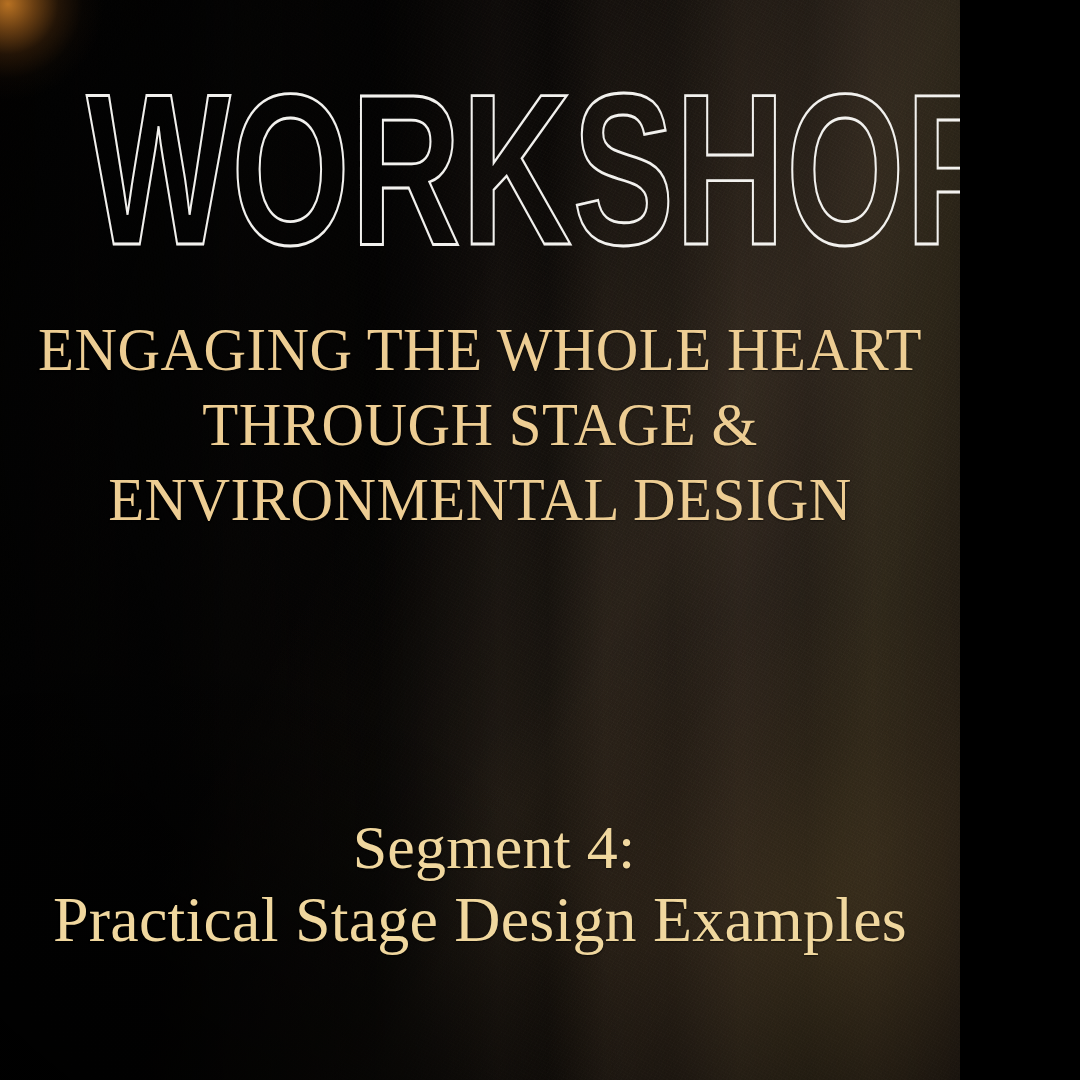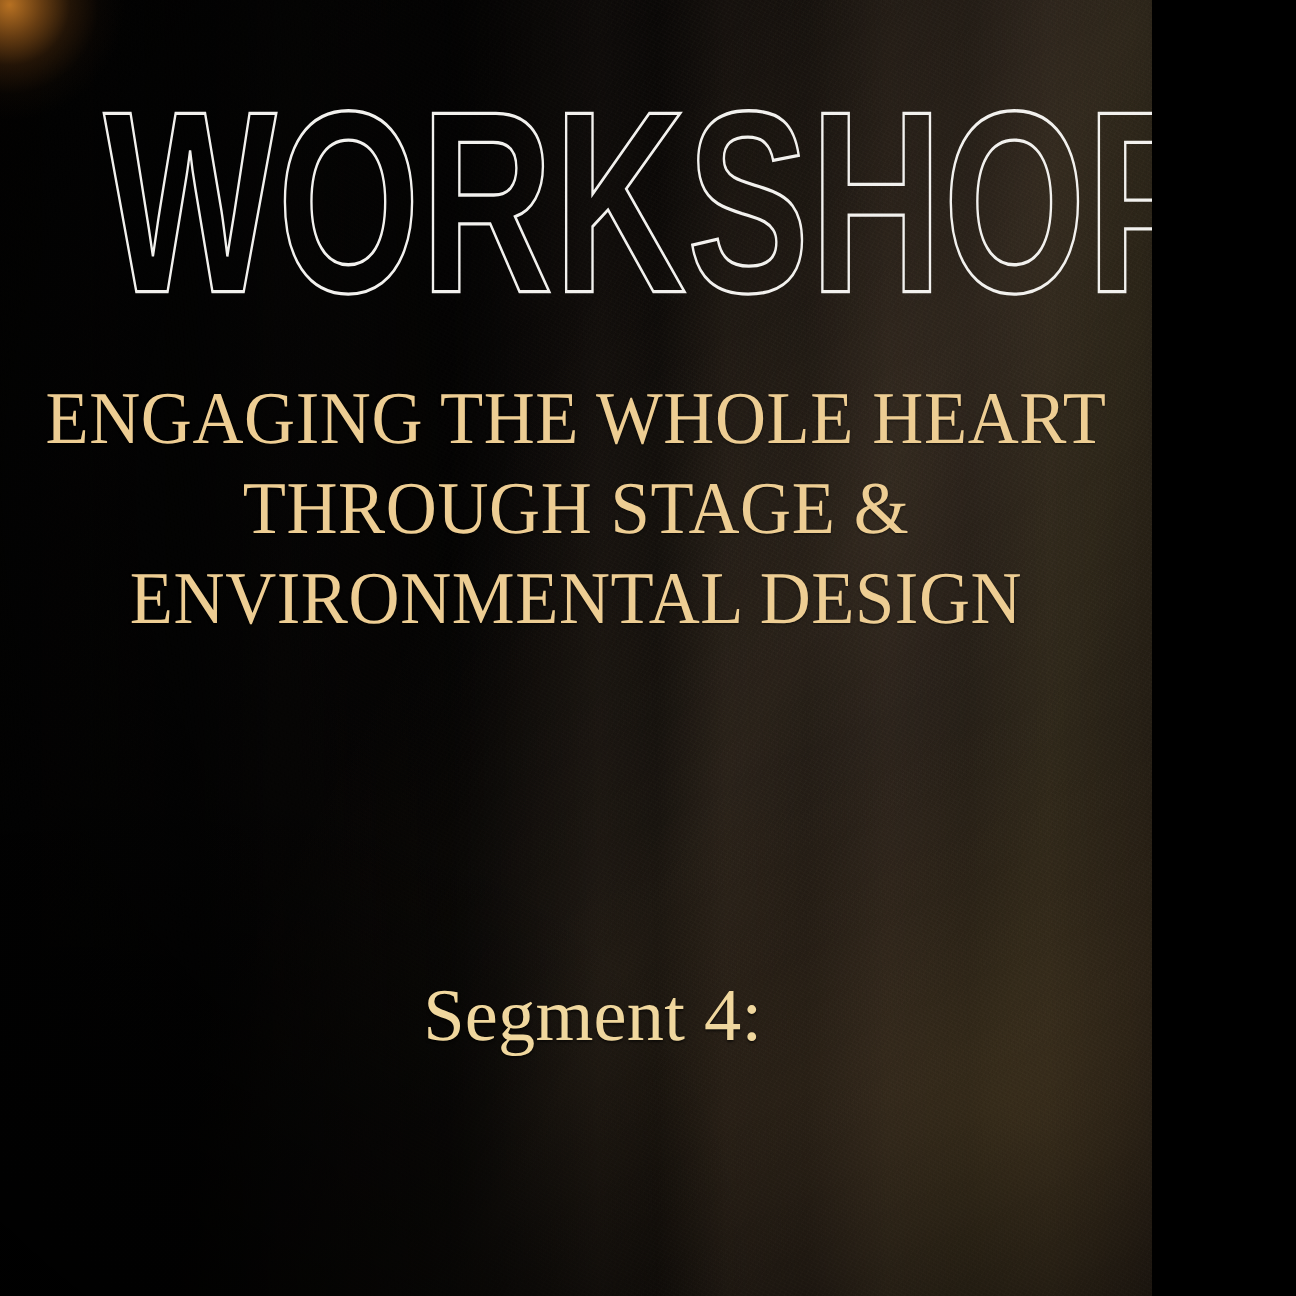--- a/index.html
+++ b/index.html
@@ -232,16 +232,17 @@
     <div class="display-title">WORKSHOP</div>
 
     <div class="headline">
       <span class="hl-line">ENGAGING THE WHOLE HEART</span>
       <span class="hl-line">THROUGH STAGE &amp;</span>
       <span class="hl-line">ENVIRONMENTAL DESIGN</span>
     </div>
 
     <div class="segment">
       <span class="seg-label">Segment 4:</span>
+      <span class="seg-title">Practical Stage Design Examples</span>
     </div>
 
   </div>
 </div>
 
 </body></html>

